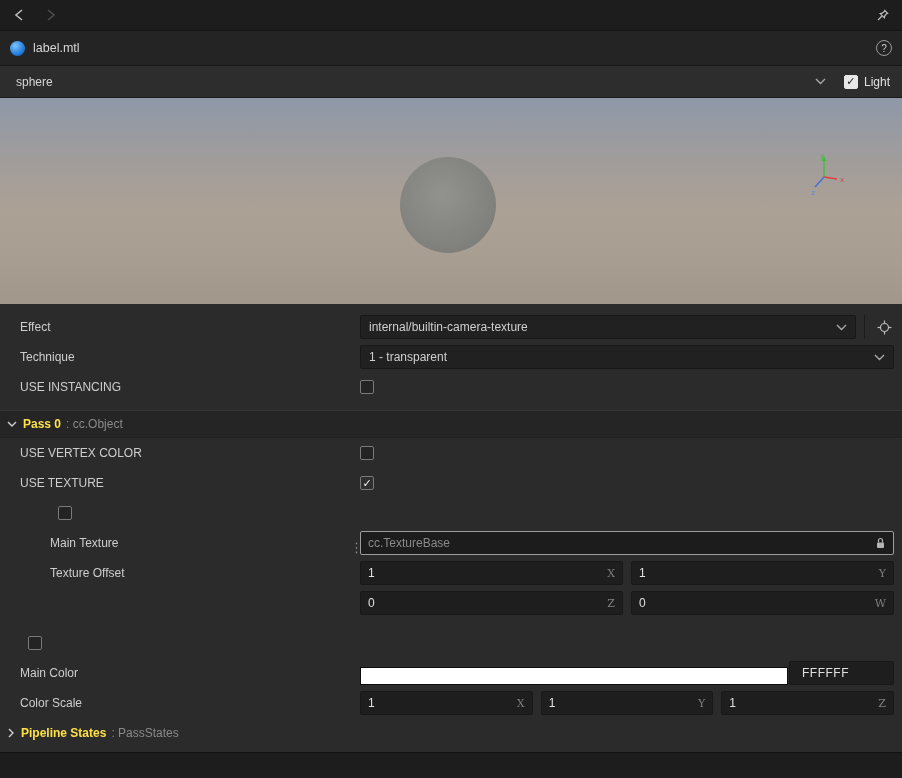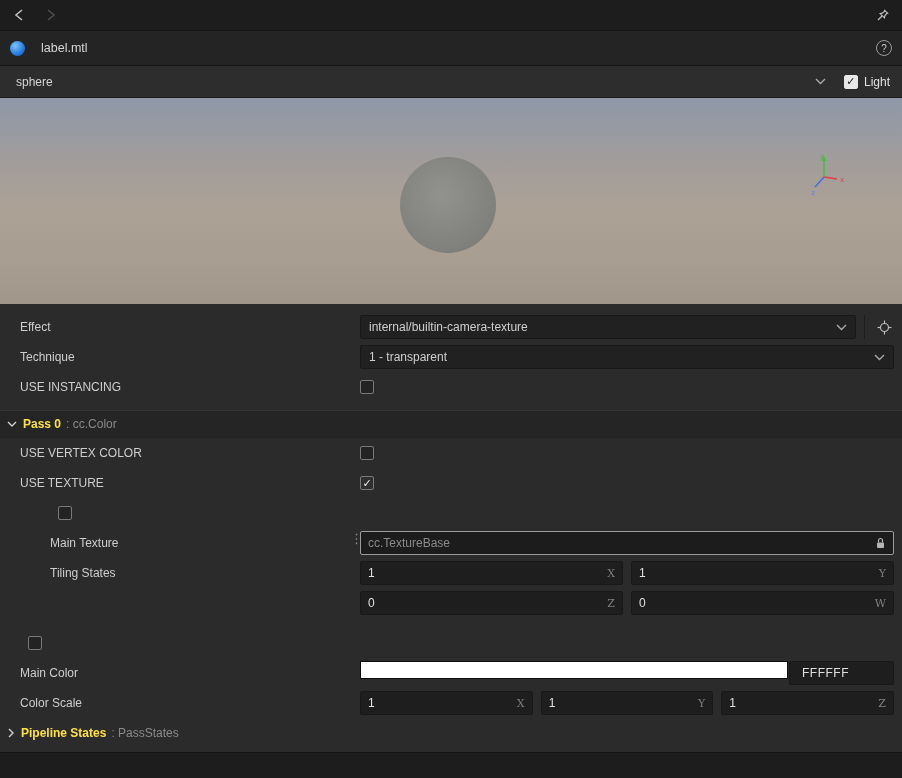--- a/index.html
+++ b/index.html
@@ -11,21 +11,21 @@
     display:flex; flex-direction:column;
   }
   svg { display:block; }
 
   
   .nav-bar { height:30px; flex:0 0 30px; background:#1d1d1d; display:flex; align-items:center; padding:0 10px; gap:14px; }
   .nav-btn { width:18px; height:18px; display:flex; align-items:center; justify-content:center; cursor:pointer; }
   .spacer { flex:1; }
 
   
-  .asset-header { height:36px; flex:0 0 36px; background:#242425; border-top:1px solid #141414; border-bottom:1px solid #171717; display:flex; align-items:center; padding:0 10px; gap:16px; }
+  .asset-header { height:36px; flex:0 0 36px; background:#242425; border-top:1px solid #141414; border-bottom:1px solid #171717; display:flex; align-items:center; padding:0 10px; gap:8px; }
   .asset-icon { width:15px; height:15px; border-radius:50%; background:radial-gradient(circle at 35% 32%, #7cc4ff, #2b82df 55%, #0d4fa8); flex:0 0 15px; }
   .asset-title { color:#d6d6d6; font-size:12.5px; }
   .help-btn { width:16px; height:16px; border:1px solid #9a9a9a; border-radius:50%; color:#c9c9c9; display:flex; align-items:center; justify-content:center; font-size:10px; cursor:pointer; }
 
   
   .preview-toolbar { height:32px; flex:0 0 32px; background:#2d2d2d; border-bottom:1px solid #1b1b1b; display:flex; align-items:center; padding:0 10px; gap:12px; }
   .model-select { flex:1; height:24px; display:flex; align-items:center; justify-content:space-between; padding:0 6px; color:#d6d6d6; cursor:pointer;gap:47px; }
   .light-wrap { display:flex; align-items:center; gap:6px; padding-right:2px; }
   .light-label { color:#e0e0e0; }
 
@@ -42,21 +42,21 @@
     background:radial-gradient(circle at 44% 40%, #92928f, #80807d 68%, #747472); }
   .gizmo { position:absolute; right:54px; top:52px; }
   .gizmo text { font-family:"DejaVu Sans Mono", monospace; font-size:7px; }
 
   
   .props { flex:1; background:#2b2b2b; padding-top:8px; overflow:hidden; }
   .prow { height:30px; display:flex; align-items:center; padding:0 8px 0 20px; }
   .prow.ind { padding-left:50px; }
   .plabel { width:332px; flex:0 0 332px; color:#cdcdcd; }
   .prow.ind .plabel { width:302px; flex:0 0 302px; }
-  .pcontrol { flex:1; display:flex; align-items:flex-start; min-width:0;padding-left:8px; }
+  .pcontrol { flex:1; display:flex; align-items:flex-end; min-width:0;padding-left:8px; }
   .gap-above { margin-top:10px; }
 
   .select { flex:1; height:24px; background:#212121; border:1px solid #181818; border-radius:2px;
     display:flex; align-items:center; justify-content:space-between; padding:0 8px; color:#cfcfcf; cursor:pointer; min-width:0; }
   .select .val { overflow:hidden; text-overflow:ellipsis; white-space:nowrap; }
 
   .locate-btn { width:30px; height:24px; margin-left:8px; border-left:1px solid #1c1c1c; padding-left:10px;
     display:flex; align-items:center; justify-content:center; cursor:pointer; }
 
   
@@ -188,21 +188,21 @@
     <div class="pcontrol">
       <span class="cb"></span>
     </div>
   </div>
 
   <div class="section-header">
     <svg width="10" height="8" viewBox="0 0 10 8">
         <polyline points="1,2 5,6 9,2" fill="none" stroke="#cfcfcf" stroke-width="1.4"></polyline>
       </svg>
     <span class="section-title">Pass 0</span>
-    <span class="section-suffix">: cc.Color</span>
+    <span class="section-suffix">: cc.Object</span>
   </div>
 
   <div class="prow">
     <span class="plabel">USE VERTEX COLOR</span>
     <div class="pcontrol">
       <span class="cb"></span>
     </div>
   </div>
 
   <div class="prow">
@@ -226,21 +226,21 @@
         <input type="text" placeholder="cc.TextureBase" style="">
         <svg width="11" height="12" viewBox="0 0 11 12">
           <rect x="2" y="5.5" width="7" height="5.5" rx="1" fill="#b5b5b5"></rect>
           <path d="M3.5 5.5 V3.5 a2 2 0 0 1 4 0 V5.5" fill="none" stroke="#b5b5b5" stroke-width="1.2"></path>
         </svg>
       </div>
     </div>
   </div>
 
   <div class="prow ind">
-    <span class="plabel">Tiling States</span>
+    <span class="plabel">Texture Offset</span>
     <div class="pcontrol">
       <div class="vecrow">
         <div class="vec">
           <span class="v">1</span>
           <span class="ax">X</span>
         </div>
         <div class="vec">
           <span class="v">1</span>
           <span class="ax">Y</span>
         </div>

